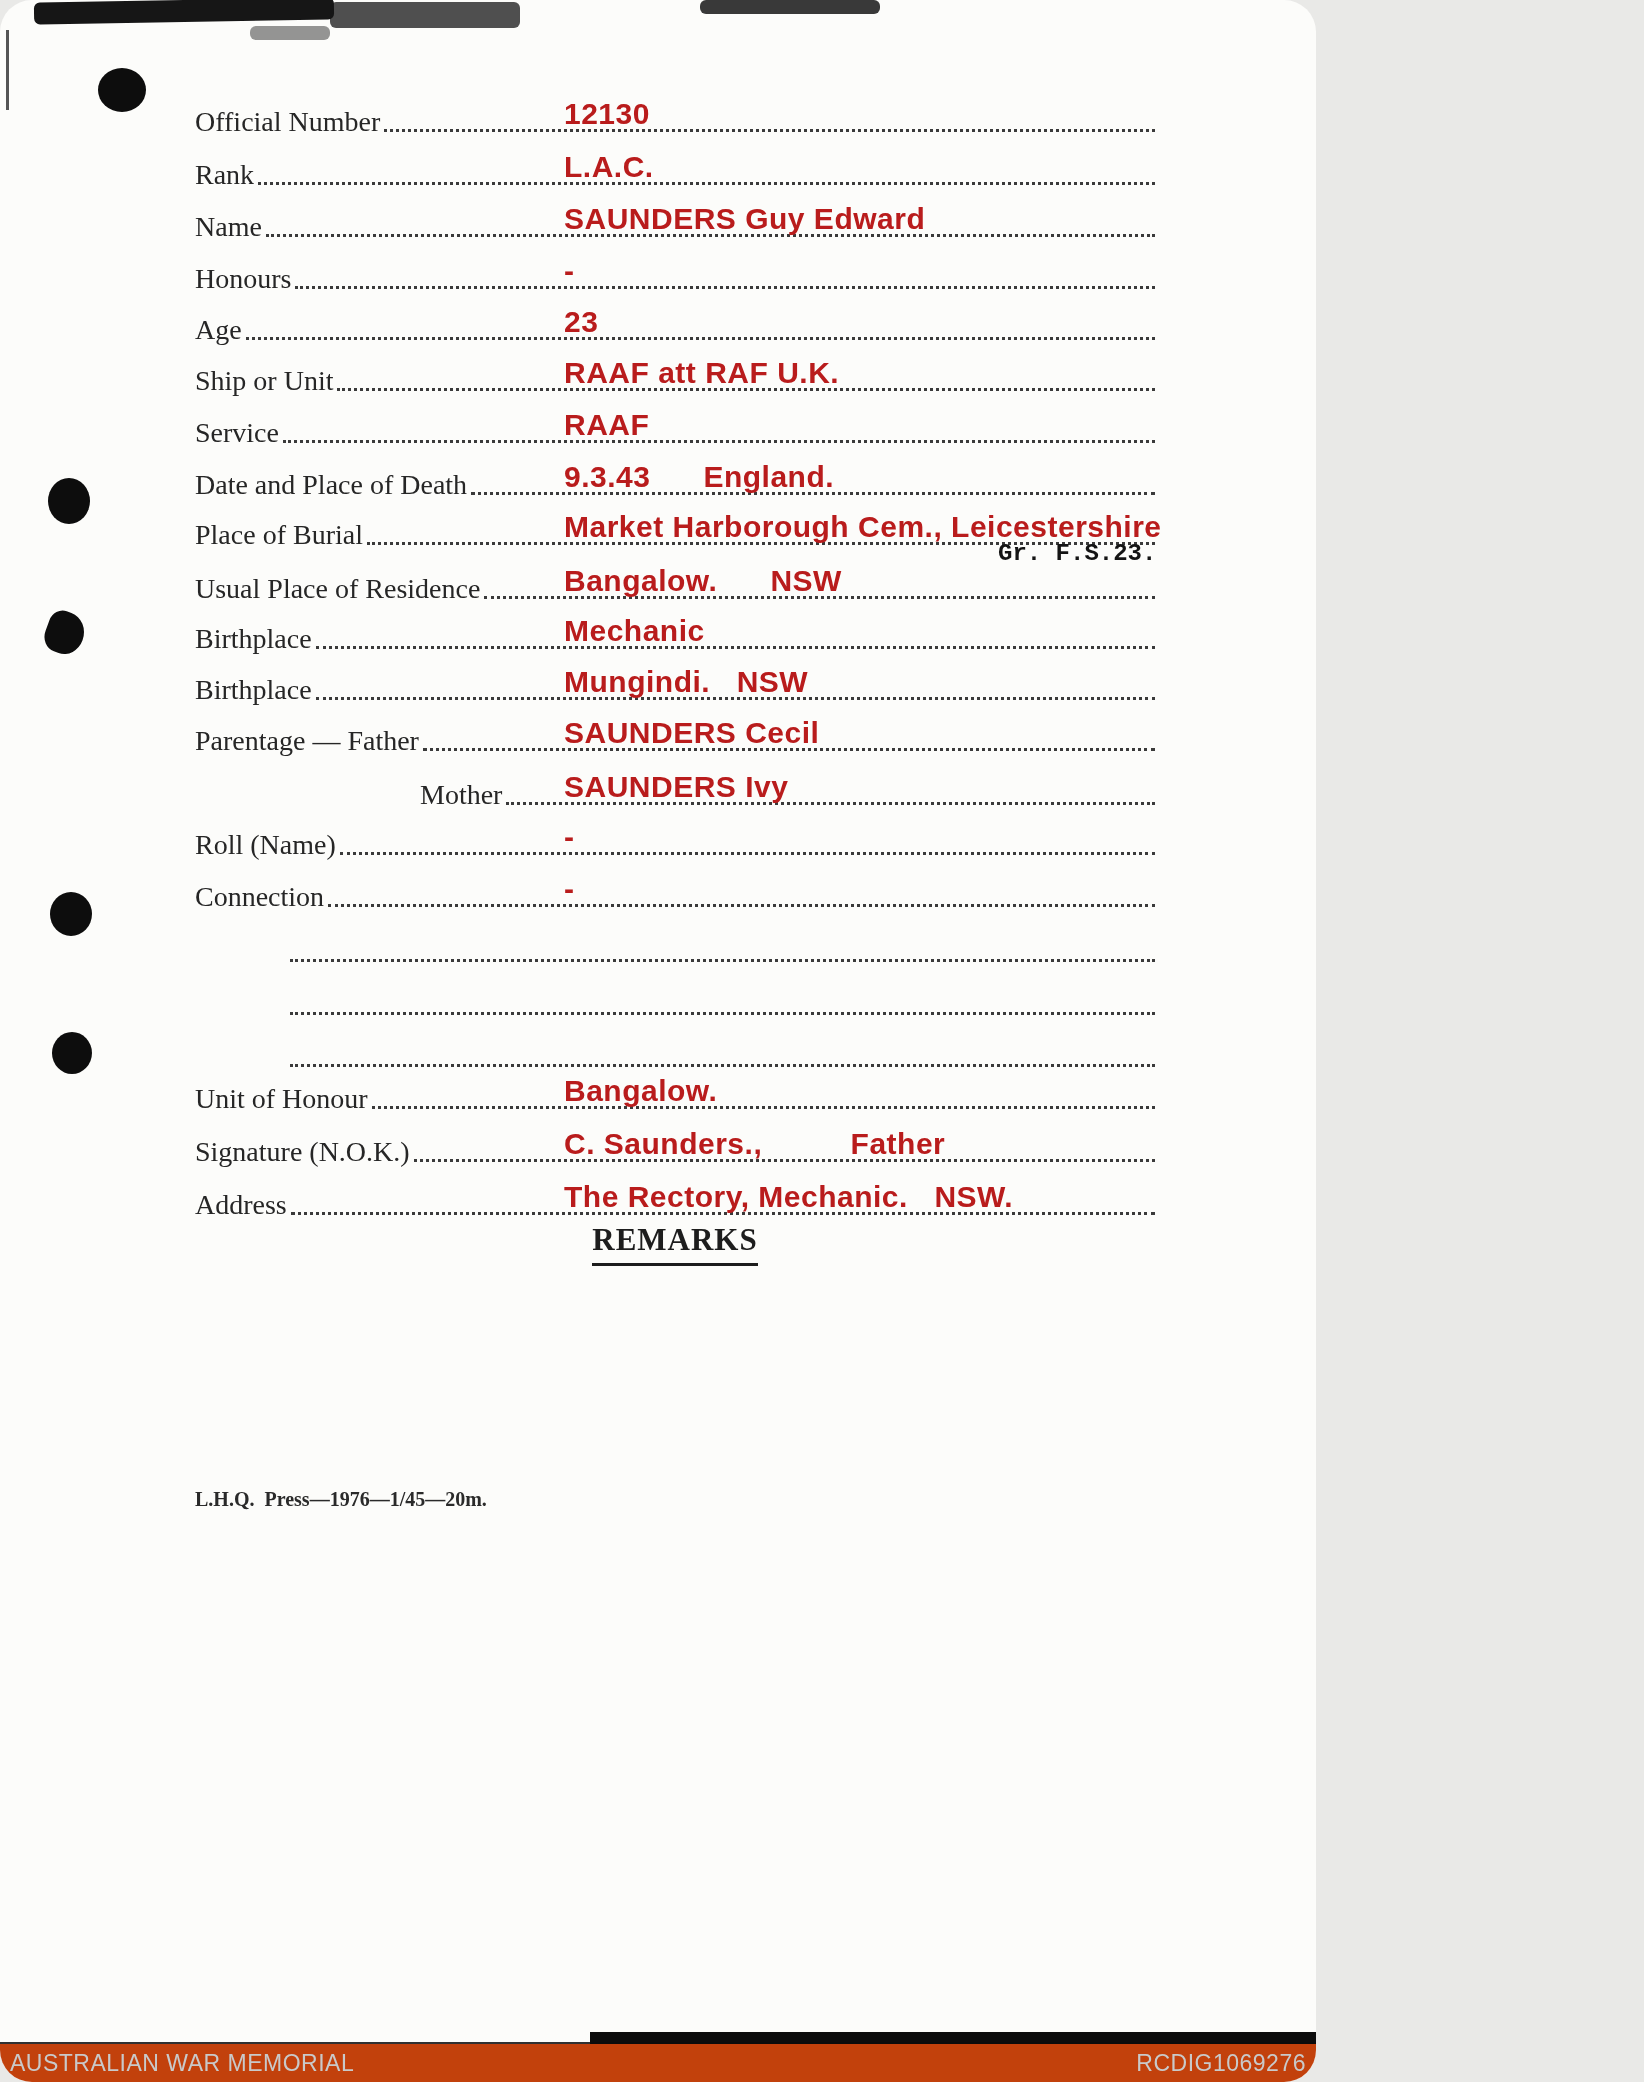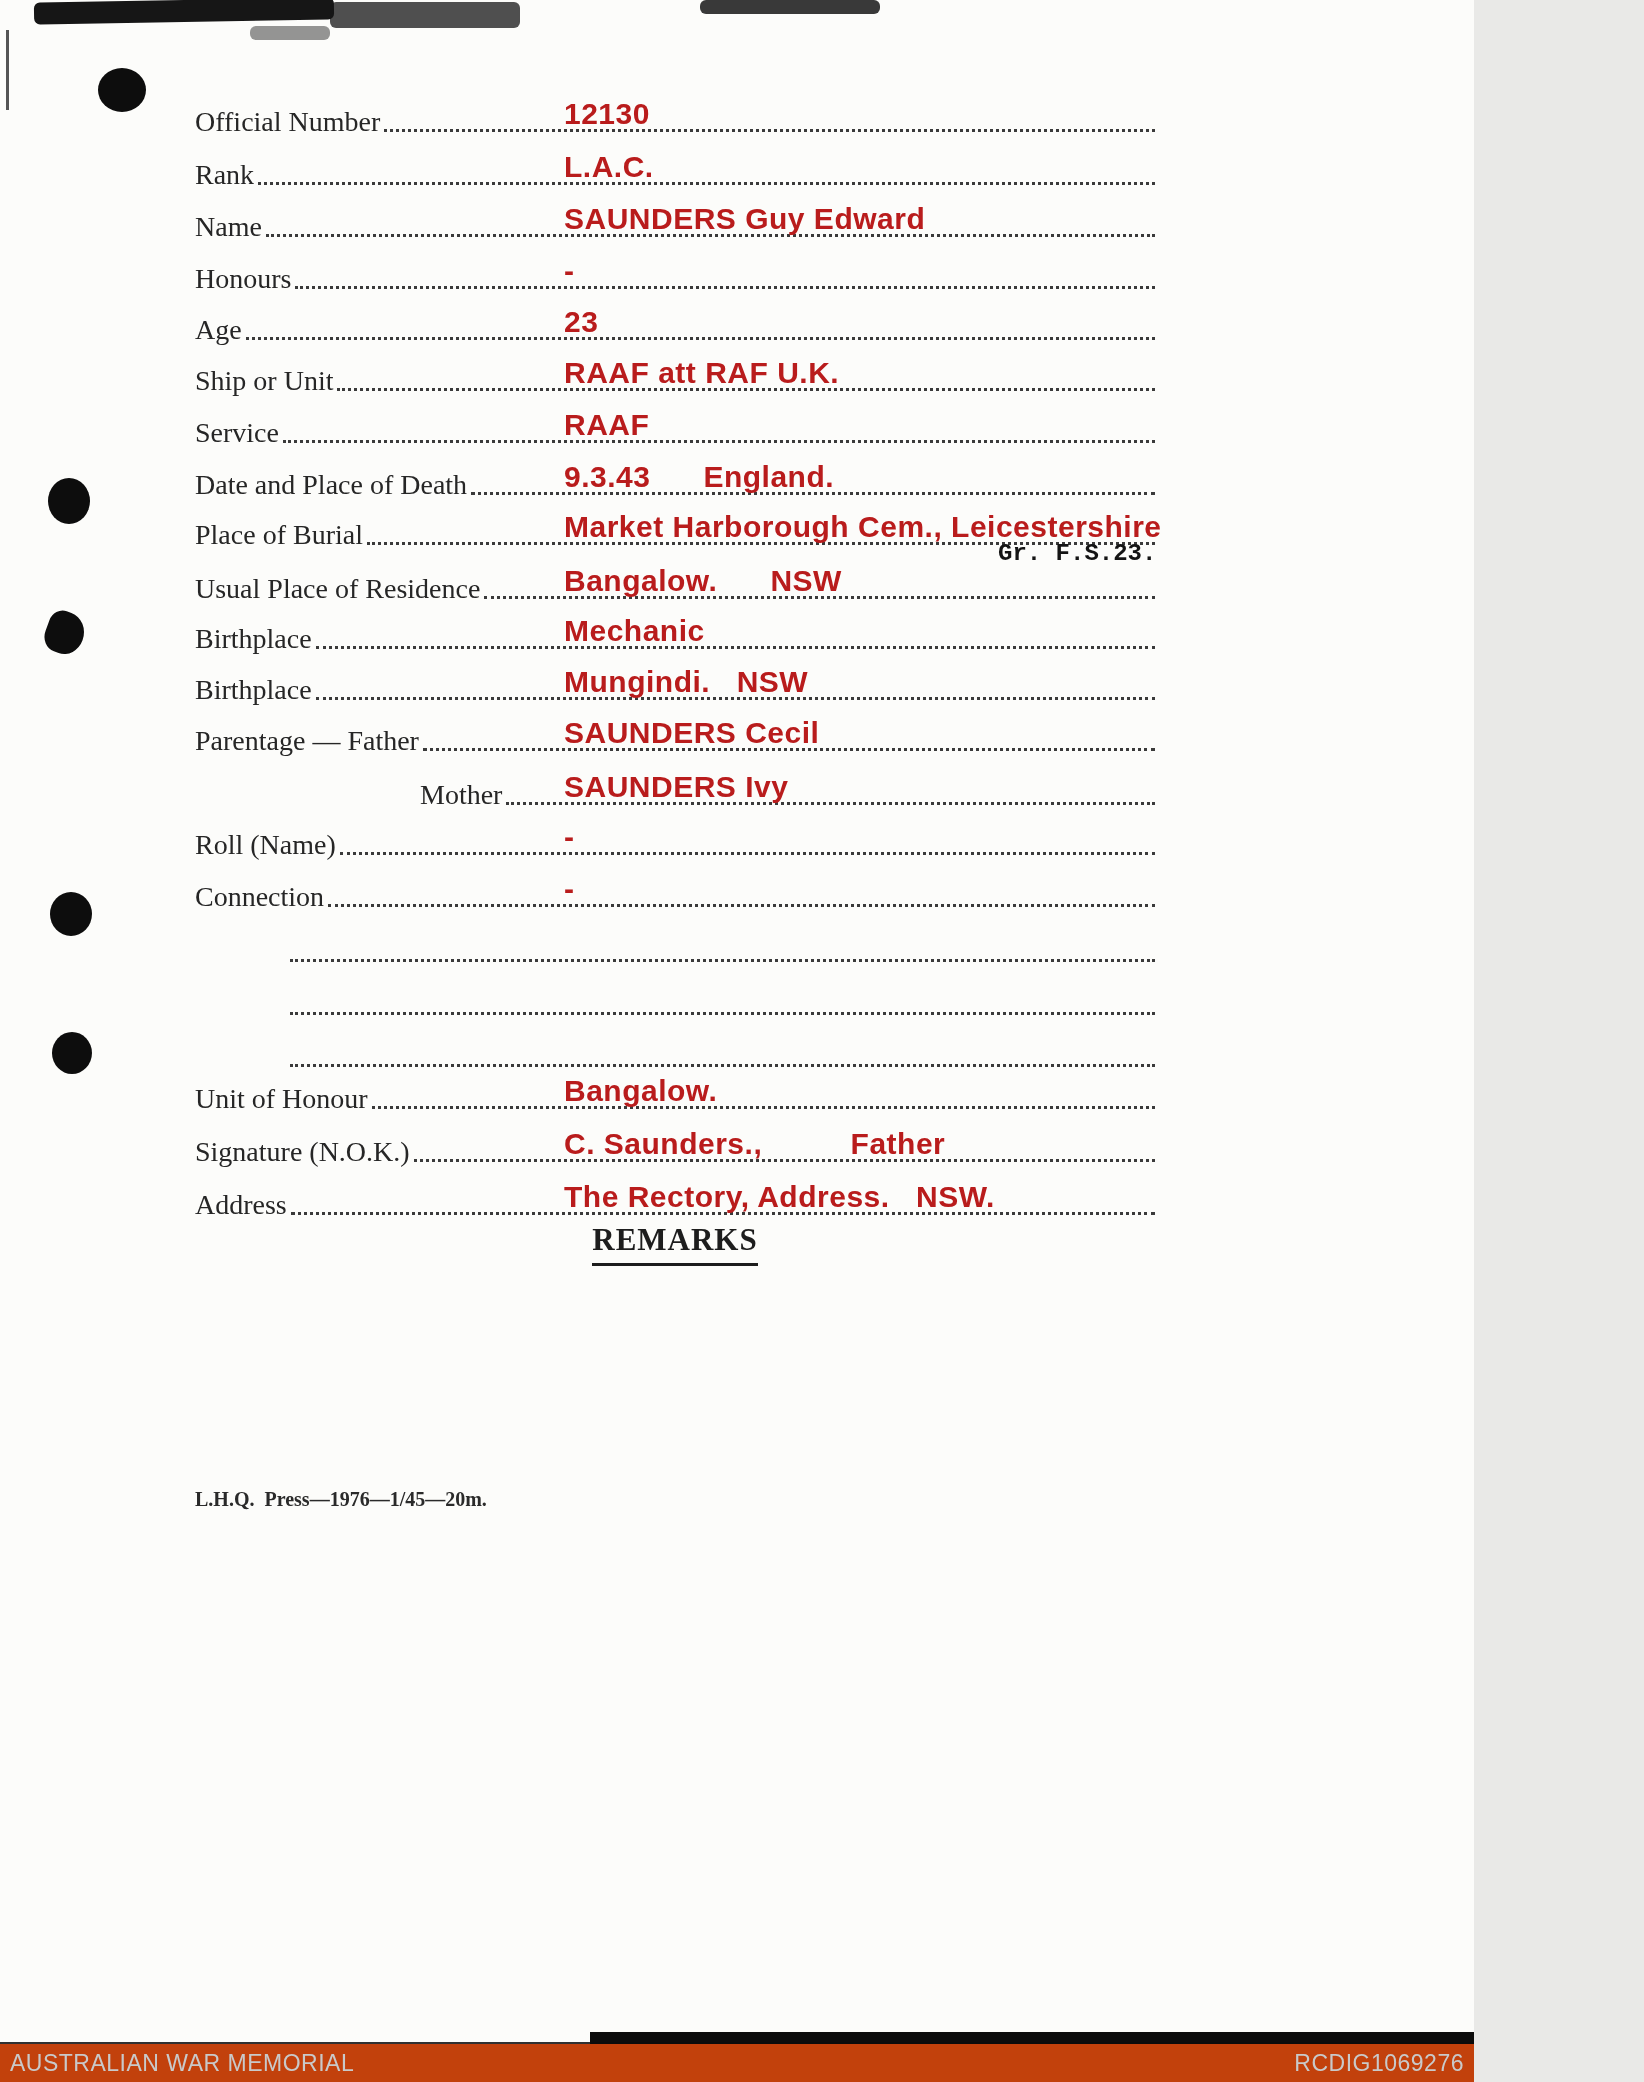--- a/index.html
+++ b/index.html
@@ -1,22 +1,23 @@
 <!DOCTYPE html>
 <html><head>
 <meta charset="utf-8">
 <style>
   html,body{margin:0;padding:0;background:#e9e9e7;}
   .page{
     position:relative;
-    width:1474px;height:2082px;
+    width:1316px;height:2082px;
     background:#fcfcfa;
     overflow:hidden;
     font-family:"Liberation Serif", serif;
     color:#1d1d1d;
+    border-radius:32px;
   }
   
   .row{
     position:absolute;
     left:195px;
     width:960px;
     height:42px;
     display:flex;
     align-items:flex-end;
   }
@@ -229,21 +230,21 @@
     <span class="value">Bangalow.</span>
   </div>
   <div class="row" style="top:1125px">
     <span class="label">Signature (N.O.K.)</span>
       <span class="leader"></span>
     <span class="value">C. Saunders.,          Father</span>
   </div>
   <div class="row" style="top:1178px">
     <span class="label">Address</span>
       <span class="leader"></span>
-    <span class="value">The Rectory, Address.   NSW.</span>
+    <span class="value">The Rectory, Mechanic.   NSW.</span>
   </div>
 
   <div class="remarks">
     <span>REMARKS</span>
   </div>
 
   <div class="print-note">L.H.Q.  Press—1976—1/45—20m.</div>
 
   <div class="scan-strip" style="left:590px;right:0;bottom:38px;height:12px;"></div>
   <div class="scan-strip" style="left:0;right:0;bottom:34px;height:6px;opacity:.85;"></div>

